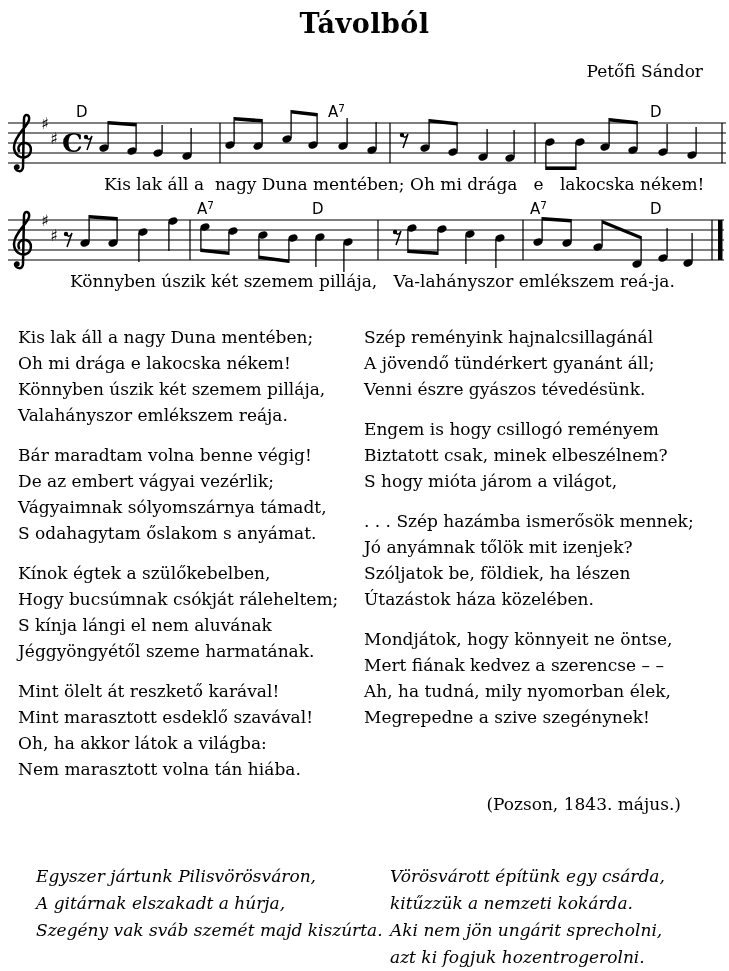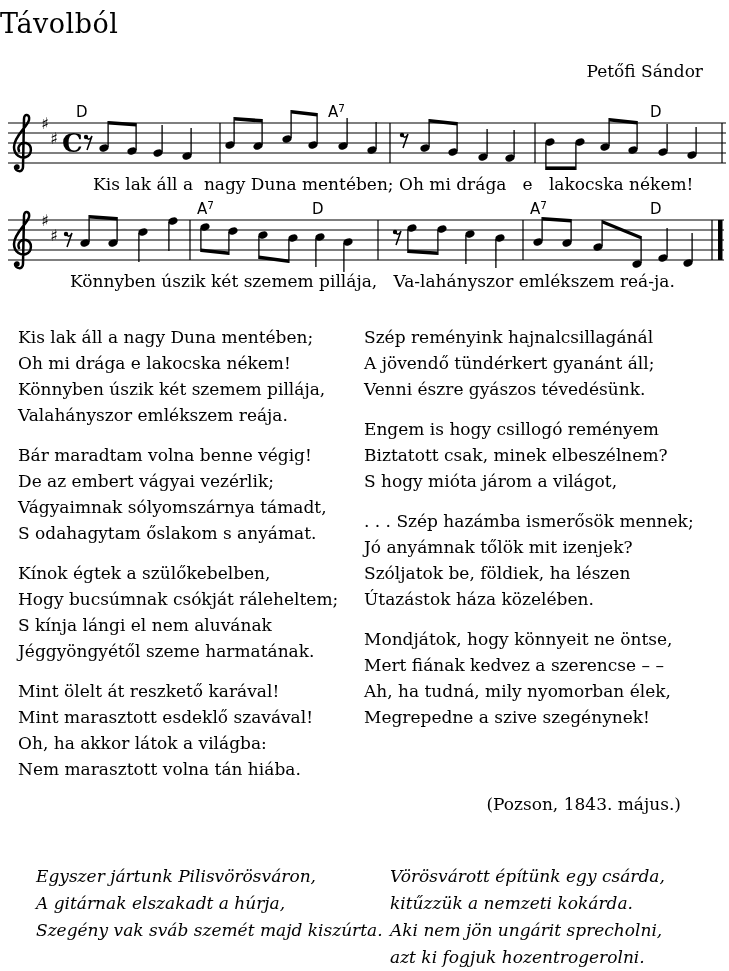--- a/index.html
+++ b/index.html
@@ -1,27 +1,27 @@
 <!DOCTYPE html>
 <html><head>
 <meta charset="utf-8">
 <style>
   html,body{margin:0;padding:0}
   body{
     width:729px;height:971px;background:#ffffff;position:relative;
     font-family:"DejaVu Serif", serif;color:#000;overflow:hidden;
   }
-  .title{position:absolute;top:8px;left:0;width:729px;text-align:left;
-         font-size:27px;font-weight:normal;letter-spacing:.5px}
+  .title{position:absolute;top:8px;left:0;width:729px;text-align:center;
+         font-size:27px;font-weight:bold;letter-spacing:.5px}
   .author{position:absolute;top:61px;right:26px;font-size:17px}
   svg.staff{position:absolute;left:0;width:729px;height:100px}
   #staff1{top:95px}
   #staff2{top:195px}
   .lyrics{position:absolute;font-size:17px;white-space:pre}
-  #lyr1{left:93px;top:174px}
+  #lyr1{left:104px;top:174px}
   #lyr2{left:70px;top:271px}
   .col{position:absolute;top:324px;font-size:17px;line-height:26px}
   #colL{left:18px;width:345px}
   #colR{left:364px;width:365px}
   .stanza{margin:0 0 14px 0}
   .vline{white-space:pre}
   .date{position:absolute;top:794px;right:48px;font-size:17px;}
   .fcol{position:absolute;top:863px;font-size:17px;line-height:27px;font-style:italic}
   #fL{left:36px;width:350px}
   #fR{left:390px;width:335px}

